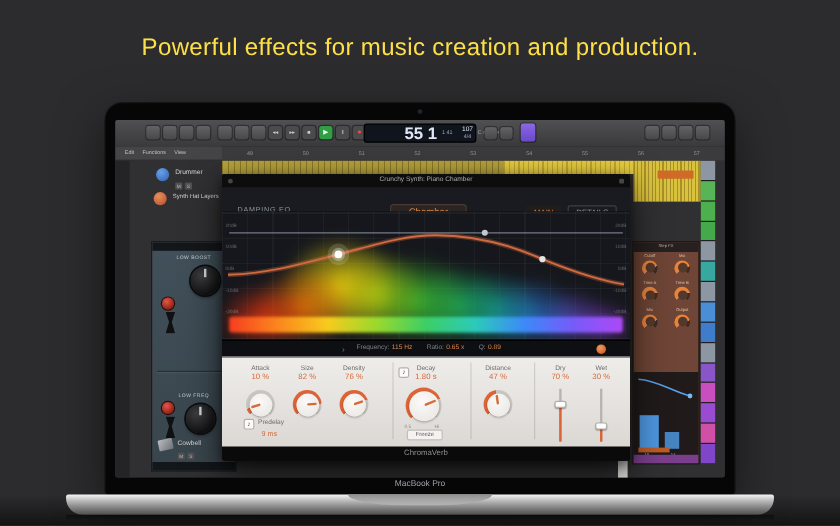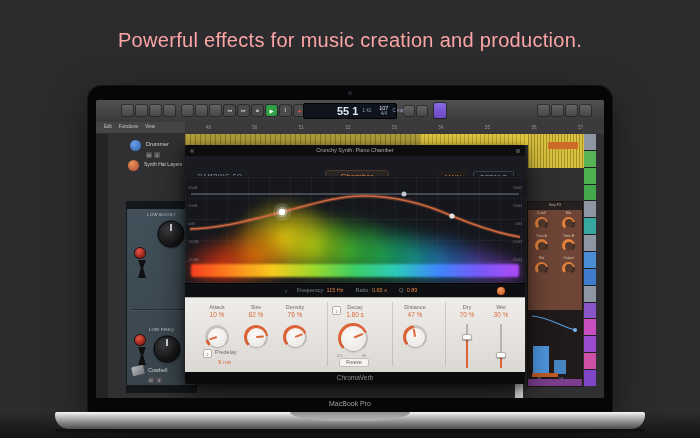--- a/index.html
+++ b/index.html
@@ -4,21 +4,21 @@
 <style>
   html,body{margin:0;padding:0;background:#2c2b2d;}
   #stage{position:relative;width:700px;height:438px;background:#2c2b2d;overflow:hidden;
          font-family:"Liberation Sans",sans-serif;-webkit-font-smoothing:antialiased;}
   #stage::after{content:'';position:absolute;left:0;bottom:0;width:700px;height:26px;
          background:linear-gradient(180deg,rgba(0,0,0,0),rgba(0,0,0,.55));pointer-events:none;z-index:40;}
   .abs{position:absolute;}
   .nw{white-space:nowrap;line-height:1;}
 
   
-  .headline{left:0;top:30px;width:700px;text-align:center;color:#fca5a5;font-size:20px;letter-spacing:.3px;}
+  .headline{left:0;top:30px;width:700px;text-align:center;color:#fde047;font-size:20px;letter-spacing:.3px;}
 
   
   .bezel{left:88px;top:86px;width:524px;height:326px;background:#060607;border-radius:14px 14px 3px 3px;
          box-shadow:0 0 0 1px #141415,0 14px 40px rgba(0,0,0,.5);}
   .webcam{left:348px;top:91px;width:4px;height:4px;border-radius:50%;background:#23232d;}
   .mbp-label{left:88px;top:400px;width:524px;text-align:center;color:#9fa2a8;font-size:7px;}
   .base{left:55px;top:412px;width:590px;height:17px;border-radius:2px 2px 14px 14px;
         background:linear-gradient(180deg,#f7f7f7 0%,#d9d9d9 25%,#ababab 65%,#7c7c7c 100%);z-index:30;}
   .notch{left:290px;top:412px;width:120px;height:9px;border-radius:0 0 55px 55px/0 0 11px 11px;
          background:linear-gradient(180deg,#8f8f8f,#dcdcdc);z-index:31;}
@@ -30,21 +30,21 @@
   
   .toolbar{left:0;top:0;width:508px;height:22px;background:linear-gradient(180deg,#505052,#3a3a3c);border-bottom:1px solid #262628;}
   .icon-row{display:flex;gap:3px;}
   .tb-box{width:11px;height:11px;border-radius:2px;background:linear-gradient(180deg,#636365,#48484a);box-shadow:0 0 0 1px rgba(0,0,0,.35);}
   .tbtn{width:11px;height:11px;border-radius:2px;background:#4b4b4d;box-shadow:0 0 0 1px rgba(0,0,0,.4);
         color:#cfcfcf;font-size:4.5px;display:flex;align-items:center;justify-content:center;}
   .tbtn.play{background:#2f9e44;color:#eaffea;font-size:5.5px;}
   .tbtn.record{color:#e85045;font-size:6px;}
   .lcd{left:207px;top:3px;width:94px;height:16px;background:#10141d;border-radius:3px;box-shadow:inset 0 0 0 1px #000;
        display:flex;align-items:center;gap:4px;padding:0 5px;box-sizing:border-box;color:#dfe6f5;}
-  .lcd-big{font-size:11px;font-weight:bold;padding-left:29px;}
+  .lcd-big{font-size:14px;font-weight:bold;padding-left:29px;}
   .lcd-small{font-size:4.5px;color:#9aa6bf;}
   .lcd-stack{display:flex;flex-direction:column;gap:1px;align-items:center;}
   .lcd-sep{width:1px;height:10px;background:#28304a;}
   .purple-box{left:338px;top:3px;width:12px;height:15px;border-radius:2px;background:linear-gradient(180deg,#8a67e6,#6a48c8);box-shadow:0 0 0 1px rgba(0,0,0,.4);}
 
   
   .menubar{left:0;top:22px;width:89px;height:12px;background:#454547;border-bottom:1px solid #2d2d2f;
            display:flex;align-items:center;gap:7px;padding-left:8px;box-sizing:border-box;}
   .menu-item{font-size:4.5px;color:#c4c4c6;}
   .ruler{left:89px;top:22px;width:419px;height:12px;background:#3b3b3d;border-bottom:1px solid #2d2d2f;

